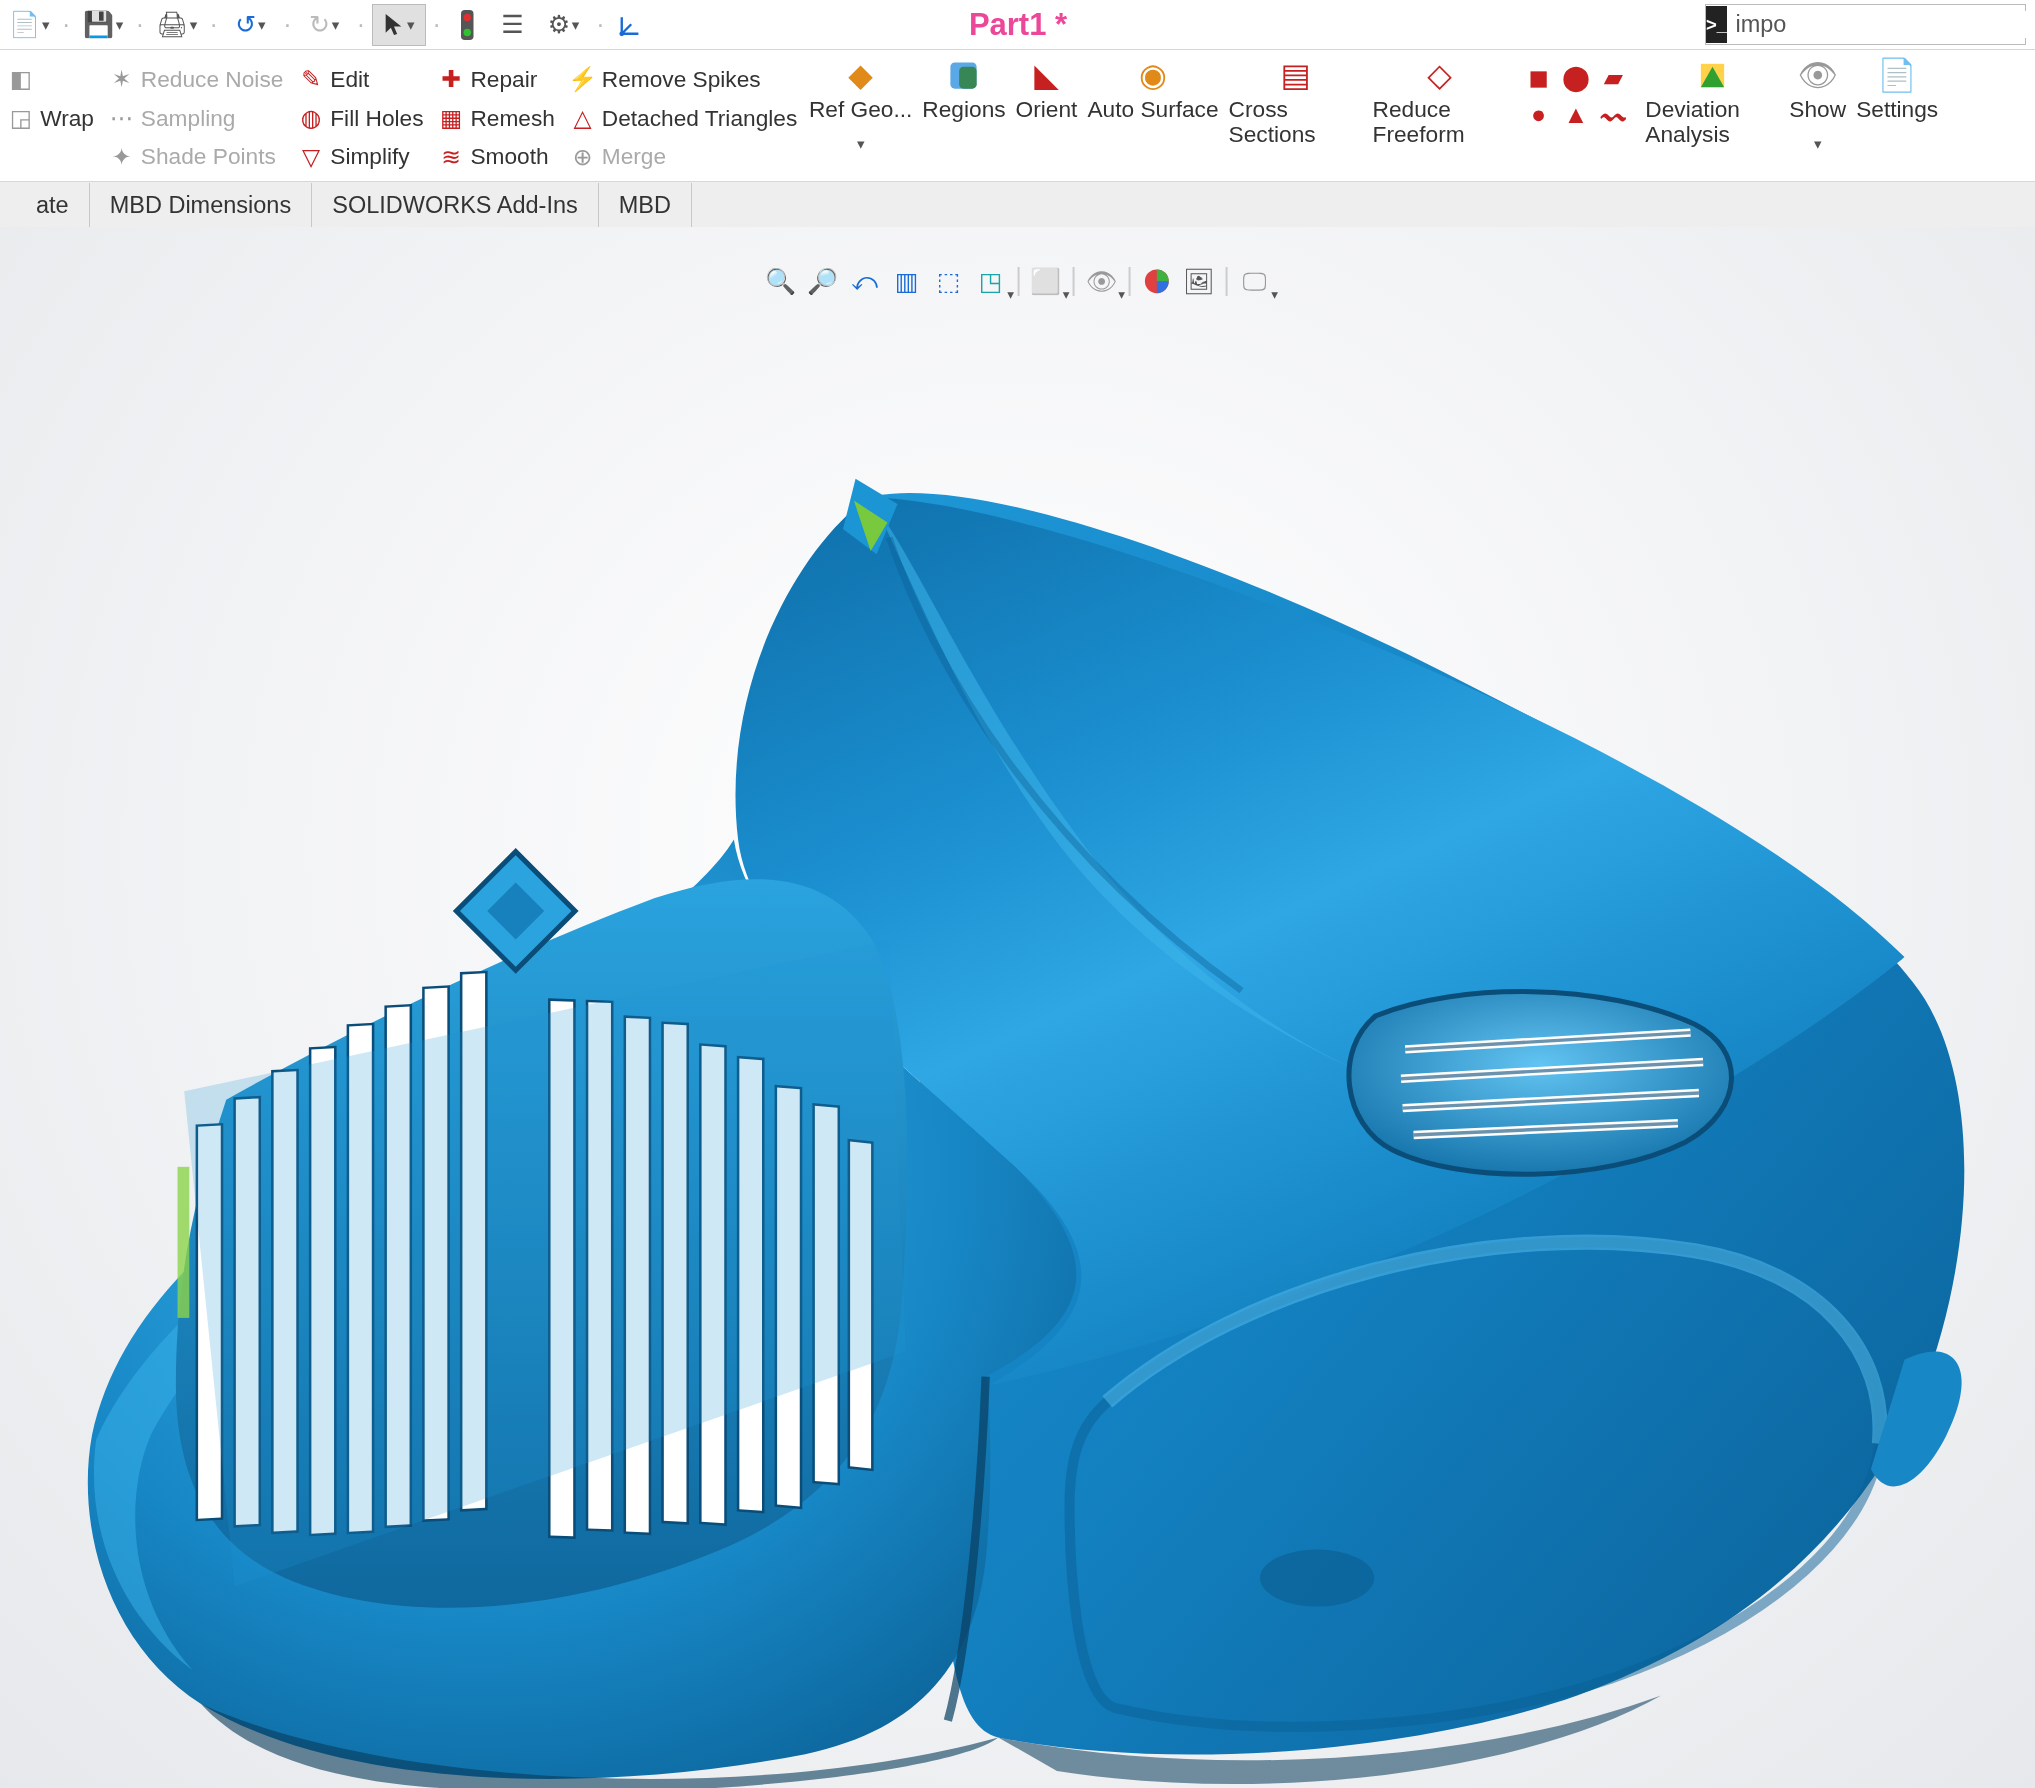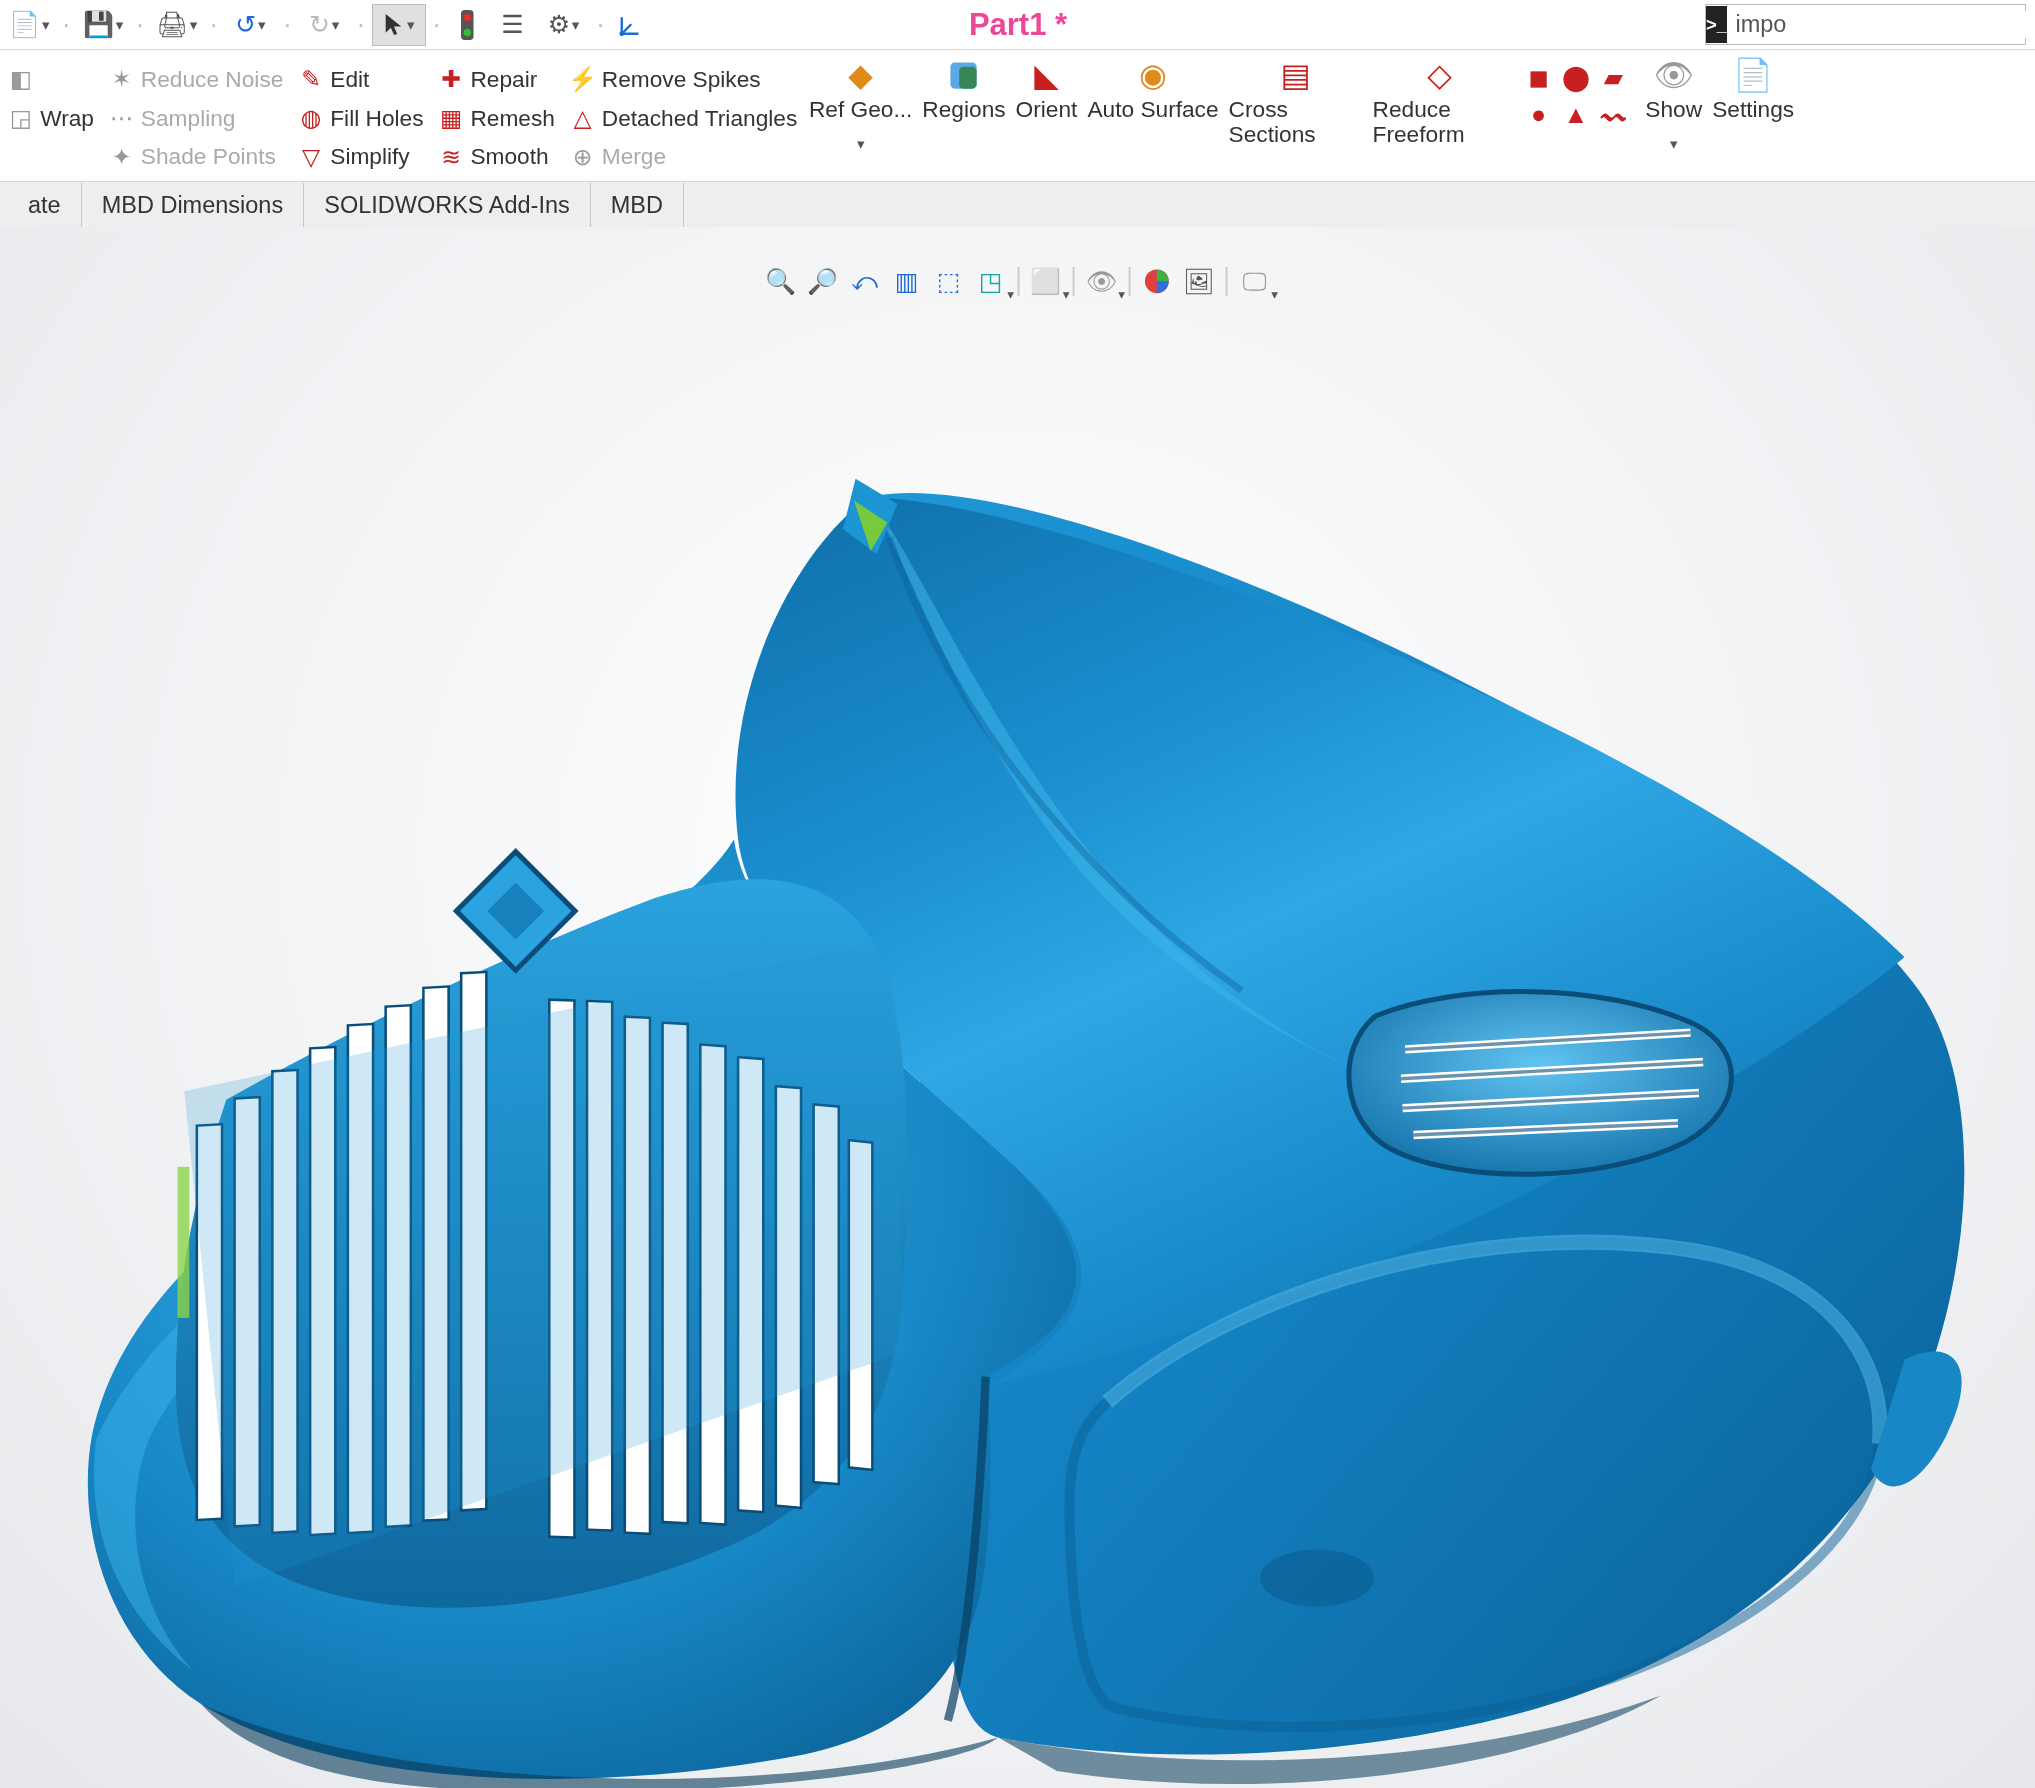--- a/index.html
+++ b/index.html
@@ -162,21 +162,21 @@
     font-size: 25px;
   }
 
   
   .tabs {
     display: flex;
     align-items: flex-end;
     height: 45px;
     background: #eeeeee;
     border-bottom: 1.7px solid #bfbfbf;
-    padding-left: 8px;
+    padding-left: 16px;
   }
   .tab {
     padding: 8.4px 20px 8.4px 20px;
     font-size: 23.5px;
     color: #333;
     border-right: 1.7px solid #c8c8c8;
     background: #eeeeee;
   }
   .tab.active {
     background: #ffffff;
@@ -432,20 +432,29 @@
     <div class="grid3x2">
       <div class="cell c-red">◼</div>
       <div class="cell c-red">⬤</div>
       <div class="cell c-red">▰</div>
       <div class="cell c-red">●</div>
       <div class="cell c-red">▲</div>
       <div class="cell c-red">〰</div>
     </div>
   </div>
 
+  <div class="ribbon-group">
+    <div class="rg-icon">
+      <svg width="35" height="35" viewBox="0 0 24 24">
+          <rect x="4" y="4" width="16" height="16" fill="#ffd24a"></rect>
+          <path d="M4 20 L12 6 L20 20 Z" fill="#30a030"></path>
+        </svg>
+    </div>
+    <div class="rg-label two">Deviation Analysis</div>
+  </div>
 
   <div class="ribbon-group">
     <div class="rg-icon c-gray">👁</div>
     <div class="rg-label">Show</div>
     <div style="font-size:15px;color:#555;margin-top:13.4px;">▾</div>
   </div>
 
   <div class="ribbon-group">
     <div class="rg-icon c-gray">📄</div>
     <div class="rg-label">Settings</div>

